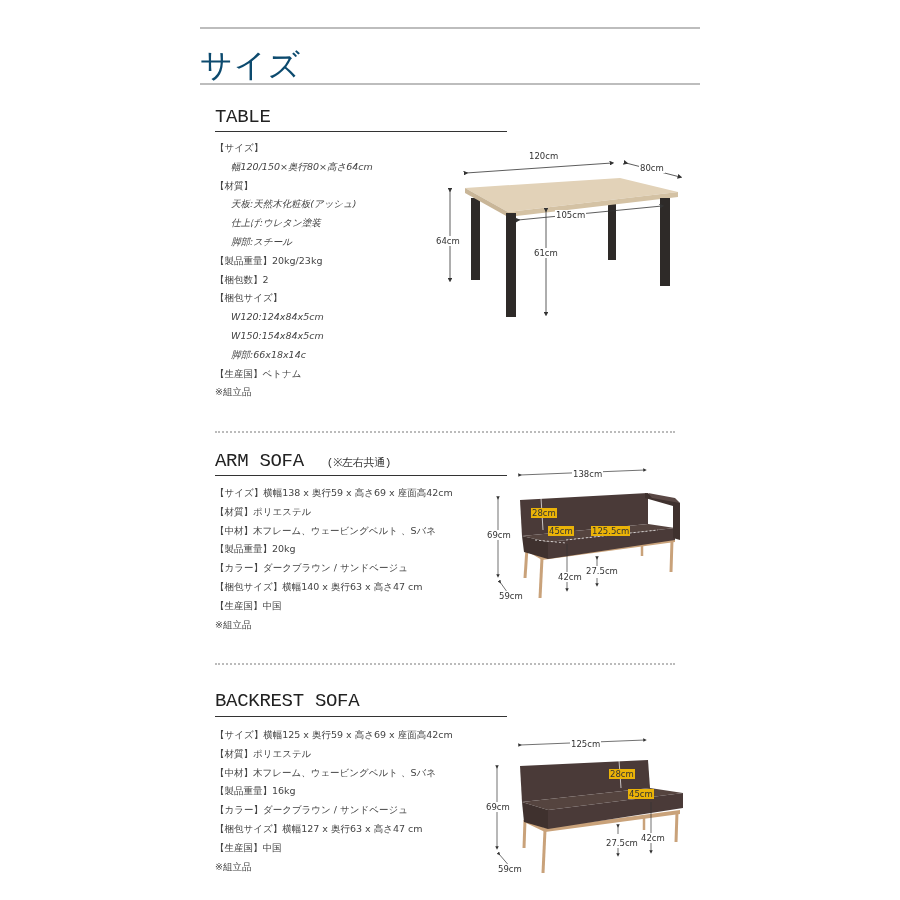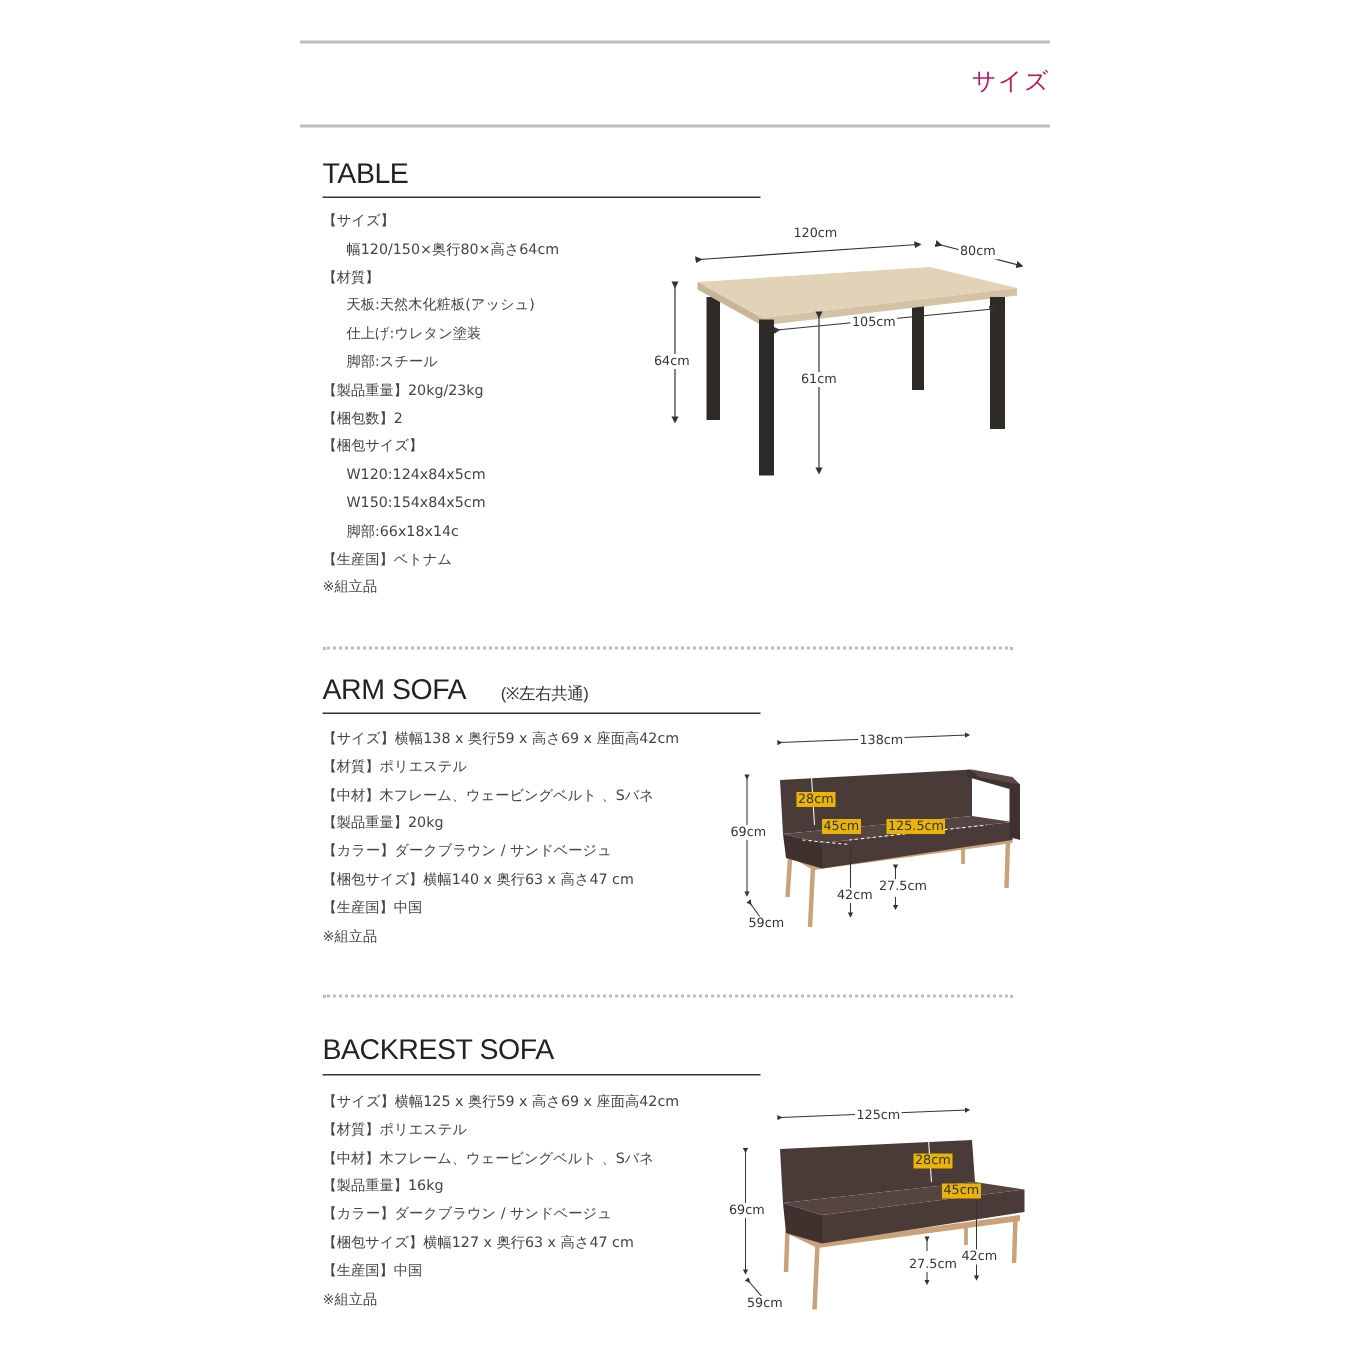--- a/index.html
+++ b/index.html
@@ -1,31 +1,31 @@
 <!DOCTYPE html>
 <html><head>
   <meta charset="utf-8">
   <style>
     * { margin: 0; padding: 0; box-sizing: border-box; }
     html, body { width: 900px; height: 900px; background: #ffffff; overflow: hidden; }
     body { font-family: "DejaVu Sans", "Liberation Sans", sans-serif; color: #333; position: relative; }
 
     .rule-top { position: absolute; left: 200px; top: 27px; width: 500px; height: 2px; background: #bdbdbd; }
     .rule-bot { position: absolute; left: 200px; top: 83px; width: 500px; height: 2px; background: #bdbdbd; }
-    .page-title { position: absolute; left: 200px; top: 44px; width: 500px; text-align: right; font-size: 16px; color: #be185d; letter-spacing: 1px; }
-
-    .section-title { position: absolute; left: 215px; font-family: Liberation Sans, sans-serif; font-size: 19px; color: #222; letter-spacing: -0.3px; text-align: center; }
+    .page-title { position: absolute; left: 200px; top: 44px; width: 500px; text-align: left; font-size: 32px; color: #0c4a6e; letter-spacing: 1px; }
+
+    .section-title { position: absolute; left: 215px; font-family: Liberation Mono, monospace; font-size: 19px; color: #222; letter-spacing: -0.3px; text-align: center; }
     .section-title .sub { font-size: 11px; margin-left: 23px; color: #333; }
     .section-underline { position: absolute; left: 215px; width: 292px; height: 1px; background: #333; }
 
     .dotted { position: absolute; left: 215px; width: 460px; height: 0; border-top: 2px dotted #bbb; }
 
     .spec-list { position: absolute; left: 215px; font-size: 9.5px; color: #444; }
     .spec-list .line { height: 18.8px; line-height: 18.8px; white-space: nowrap; }
-    .spec-list .indent { padding-left: 16px; }
+    .spec-list .indent { padding-left: 16px; font-style: italic; }
 
     .diagram { position: absolute; }
     .dim { position: absolute; font-size: 8.5px; color: #333; white-space: nowrap; background: #fff; padding: 0 1px; }
     .dim.boxed { background: #eab308; padding: 0 1px; }
   </style>
 </head>
 <body>
 
 <div class="rule-top"></div>
 <div class="page-title">サイズ</div>
@@ -75,41 +75,41 @@
 
     <line x1="20" y1="40" x2="20" y2="130" stroke="#333" stroke-width="0.8" marker-start="url(#ah)" marker-end="url(#ah)"></line>
 
     <line x1="88" y1="70" x2="232" y2="56" stroke="#333" stroke-width="0.8" marker-start="url(#ah)" marker-end="url(#ah)"></line>
 
     <line x1="116" y1="60" x2="116" y2="164" stroke="#333" stroke-width="0.8" marker-start="url(#ah)" marker-end="url(#ah)"></line>
   </svg>
   <span class="dim" style="left:98px; top:1px;">120cm</span>
   <span class="dim" style="left:209px; top:13px;">80cm</span>
   <span class="dim" style="left:5px; top:86px;">64cm</span>
-  <span class="dim" style="left:137px; top:60px;text-align:center;">105cm</span>
+  <span class="dim" style="left:125px; top:60px;text-align:center;">105cm</span>
   <span class="dim" style="left:103px; top:98px;">61cm</span>
 </div>
 
 <div class="dotted" style="top:431px;"></div>
 
 <div class="section-title" style="top:450px;"><span>ARM SOFA</span><span class="sub">(※左右共通)</span></div>
 <div class="section-underline" style="top:475px;"></div>
 
 <div class="spec-list" style="top:484px;">
   <div class="line">【サイズ】横幅138 x 奥行59 x 高さ69 x 座面高42cm</div>
   <div class="line">【材質】ポリエステル</div>
   <div class="line">【中材】木フレーム、ウェービングベルト 、Sバネ</div>
   <div class="line">【製品重量】20kg</div>
   <div class="line">【カラー】ダークブラウン / サンドベージュ</div>
   <div class="line">【梱包サイズ】横幅140 x 奥行63 x 高さ47 cm</div>
   <div class="line">【生産国】中国</div>
   <div class="line">※組立品</div>
 </div>
 
-<div class="diagram" style="left:480px; top:480px; width:210px; height:145px;">
+<div class="diagram" style="left:480px; top:460px; width:210px; height:145px;">
   <svg width="210" height="145" viewBox="0 0 210 145">
     <defs>
       <marker id="ah2" markerWidth="5" markerHeight="5" refX="2.5" refY="2.5" orient="auto">
         <path d="M0,0 L5,2.5 L0,5 z" fill="#333"></path>
       </marker>
     </defs>
 
     <line x1="47" y1="88" x2="45" y2="118" stroke="#c9a27a" stroke-width="3"></line>
     <line x1="62" y1="98" x2="60" y2="138" stroke="#c9a27a" stroke-width="3"></line>
     <line x1="192" y1="80" x2="191" y2="112" stroke="#c9a27a" stroke-width="3"></line>

